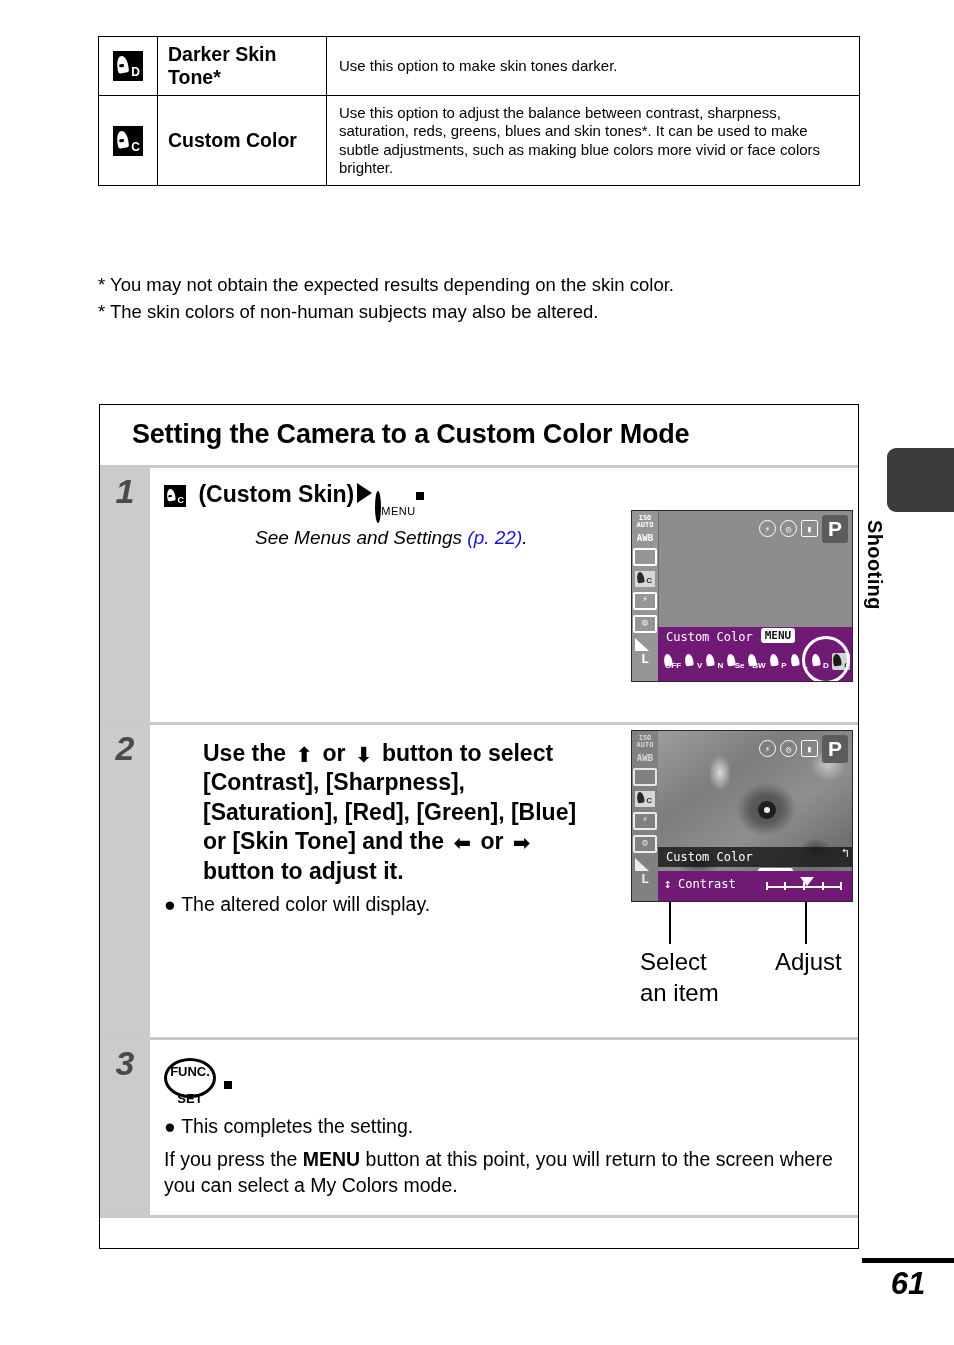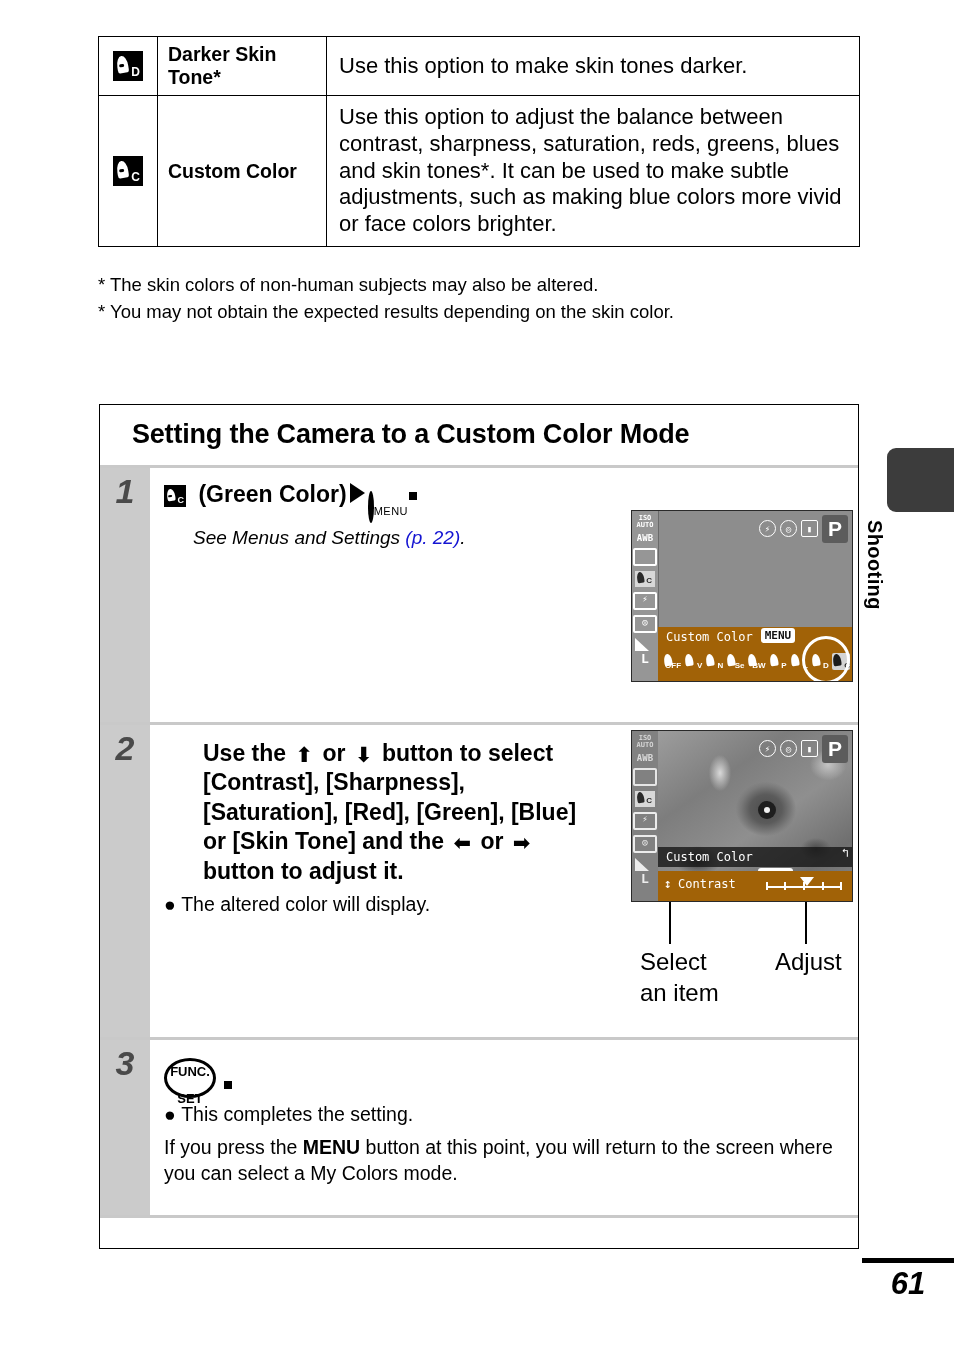--- a/index.html
+++ b/index.html
@@ -5,21 +5,21 @@
   html,body{margin:0;padding:0;background:#fff;}
   body{width:954px;height:1345px;position:relative;
        font-family:"Liberation Sans", sans-serif;color:#000;overflow:hidden;}
 
   
   #deftable{position:absolute;left:98px;top:36px;width:762px;border-collapse:collapse;}
   #deftable td{border:1px solid #000;vertical-align:middle;padding:0;}
   .icon-cell{width:58px;text-align:center;border-right:1px solid #000;}
   .name-cell{width:150px;font-weight:bold;font-size:19.5px;line-height:1.18;
              padding:6px 8px 6px 10px !important;}
-  .desc-cell{font-size:22px;line-height:1.22;padding:8px 10px 8px 12px !important;}
+  .desc-cell{font-size:15px;line-height:1.22;padding:8px 10px 8px 12px !important;}
 
   
   .mc-icon{display:inline-block;width:30px;height:30px;background:#000;position:relative;
            vertical-align:middle;}
   .mc-icon .face{position:absolute;left:4px;top:5px;width:11px;height:17px;background:#fff;
                  border-radius:50% 50% 18% 18% / 62% 62% 20% 20%;transform:rotate(-9deg);}
   .mc-icon .face:after{content:"";position:absolute;left:2px;top:8px;width:5px;height:3px;
                  background:#000;border-radius:2px;}
   .mc-icon .ltr{position:absolute;right:3px;bottom:3px;color:#fff;font-size:12px;
                 font-weight:bold;line-height:1;font-family:"Liberation Sans",sans-serif;}
@@ -38,21 +38,21 @@
   #proc-title{font-size:27px;font-weight:bold;line-height:1.18;
               padding:14px 20px 0 32px;letter-spacing:-0.2px;}
 
   .step{display:flex;position:relative;border-top:3px solid #c9c9c9;}
   .step-num{width:50px;min-width:50px;background:#cbcbcb;text-align:center;
             font-size:34px;font-weight:bold;font-style:italic;color:#4a4a4a;
             padding-top:4px;box-sizing:border-box;}
   .step-body{flex:1;position:relative;padding:6px 8px 10px 14px;box-sizing:border-box;}
 
   .step-head{font-size:23px;font-weight:bold;line-height:1.28;}
-  .step-sub{font-size:19px;font-style:italic;margin-top:5px;margin-left:29px;}
+  .step-sub{font-size:19px;font-style:italic;margin-top:5px;margin-left:91px;}
   .plink{color:#1414d2;font-style:italic;}
   .bullet-line{font-size:19.5px;line-height:1.3;margin-top:6px;}
   .body-line{font-size:19.5px;line-height:1.32;margin-top:2px;}
 
   
   .tri{display:inline-block;width:0;height:0;border-left:15px solid #000;
        border-top:10px solid transparent;border-bottom:10px solid transparent;
        vertical-align:-1px;margin:0 3px;}
   .menubtn{display:inline-block;width:36px;vertical-align:-13px;text-align:center;}
   .menubtn .ring{width:26px;height:26px;border:3px solid #000;border-radius:50%;margin:0 auto;}
@@ -76,21 +76,21 @@
   .lcd .sb{width:20px;margin:3px auto 0 auto;text-align:center;color:#fff;font-size:9px;
            font-weight:bold;line-height:10px;}
   .lcd .sb.box{height:14px;border:2px solid #fff;border-radius:2px;}
   .lcd .sb.sel{background:#d8d8d8;}
   .lcd .topicons{position:absolute;right:4px;top:4px;display:flex;align-items:center;gap:4px;}
   .lcd .ci{width:15px;height:15px;border:1.6px solid #fff;border-radius:50%;
            display:flex;align-items:center;justify-content:center;color:#fff;font-size:9px;}
   .lcd .pmode{width:26px;height:28px;background:#5c5c5c;color:#fff;font-size:21px;
               font-weight:bold;text-align:center;line-height:28px;border-radius:3px;
               font-family:"Liberation Sans",sans-serif;}
-  .lcd .bar{position:absolute;left:26px;right:0;background:#a16207;color:#fff;}
+  .lcd .bar{position:absolute;left:26px;right:0;background:#701a75;color:#fff;}
   .lcd .bar1{bottom:34px;height:20px;font-size:12px;line-height:20px;padding-left:8px;}
   .lcd .bar2{bottom:0;height:34px;}
   .lcd .menutag{display:inline-block;background:#fff;color:#111;font-weight:bold;
                 font-size:11px;padding:0 4px;border-radius:3px;margin-left:8px;
                 line-height:15px;vertical-align:2px;}
   .lcd .iconrow{display:flex;align-items:center;gap:3px;padding:6px 2px 0 5px;}
   .lcd .mini{position:relative;width:20px;height:17px;color:#fff;}
   .lcd .mini .mface{position:absolute;left:1px;top:1px;width:8px;height:12px;background:#fff;
                     border-radius:50% 50% 18% 18% / 62% 62% 20% 20%;transform:rotate(-9deg);}
   .lcd .mini .mltr{position:absolute;right:0px;bottom:0px;font-size:8px;font-weight:bold;
@@ -144,37 +144,37 @@
         <span class="ltr">C</span>
       </span>
     </td>
     <td class="name-cell">Custom Color</td>
     <td class="desc-cell">Use this option to adjust the balance between contrast, sharpness, saturation, reds, greens, blues and skin tones*. It can be used to make subtle adjustments, such as making blue colors more vivid or face colors brighter.</td>
   </tr>
 </tbody>
   </table>
 
 <div id="footnotes">
+  <div class="footnote">* You may not obtain the expected results depending on the skin color.</div>
   <div class="footnote">* The skin colors of non-human subjects may also be altered.</div>
-  <div class="footnote">* You may not obtain the expected results depending on the skin color.</div>
 </div>
 
 <div id="procbox">
 
   <div id="proc-title">Setting the Camera to a Custom Color Mode</div>
 
   <div class="step" style="margin-top:14px;height:254px;">
     <div class="step-num">1</div>
     <div class="step-body">
       <div class="step-head" style="padding-top:6px;">
         <span class="mc-icon small">
           <span class="face"></span>
           <span class="ltr">C</span>
         </span>
-        <span style="margin-left:6px;">(Green Color)</span><span class="tri"></span><span class="menubtn"><span class="ring"></span><span class="cap">MENU</span></span><span class="sqperiod"></span>
+        <span style="margin-left:6px;">(Custom Skin)</span><span class="tri"></span><span class="menubtn"><span class="ring"></span><span class="cap">MENU</span></span><span class="sqperiod"></span>
       </div>
       <div class="step-sub"><span>See Menus and Settings </span><span class="plink">(p. 22)</span><span>.</span></div>
 
       <div class="lcd" style="left:481px;top:42px;">
         <div class="sidebar">
           <div class="sb" style="font-size:7px;line-height:7px;margin-top:4px;">ISO<br>AUTO</div>
           <div class="sb" style="margin-top:4px;">AWB</div>
           <div class="sb box" style="margin-top:5px;"></div>
           <div class="sb sel" style="margin-top:5px;height:16px;position:relative;">
             <span style="position:absolute;left:2px;top:1px;width:7px;height:11px;background:#2b2b2b;border-radius:50% 50% 18% 18% / 62% 62% 20% 20%;transform:rotate(-9deg);"></span>
@@ -318,21 +318,21 @@
 
   <div class="step" style="height:175px;border-bottom:3px solid #c9c9c9;">
     <div class="step-num">3</div>
     <div class="step-body">
       <div class="step-head" style="padding-top:12px;height:44px;">
         <span class="funcset">
           <span>FUNC.</span>
           <span>SET</span>
         </span><span class="sqperiod" style="margin-left:8px;"></span>
       </div>
-      <div class="bullet-line" style="margin-top:0;">●&nbsp;<span>This completes the setting.</span></div>
+      <div class="bullet-line" style="margin-top:12px;">●&nbsp;<span>This completes the setting.</span></div>
       <div class="body-line" style="margin-top:8px;width:700px;"><span>If you press the </span><b>MENU</b><span> button at this point, you will return to the screen where you can select a My Colors mode.</span></div>
     </div>
   </div>
 
 </div>
 
 <div id="tab"></div>
 <div id="tablabel">Shooting</div>
 <div id="pagerule"></div>
 <div id="pageno">61</div>

